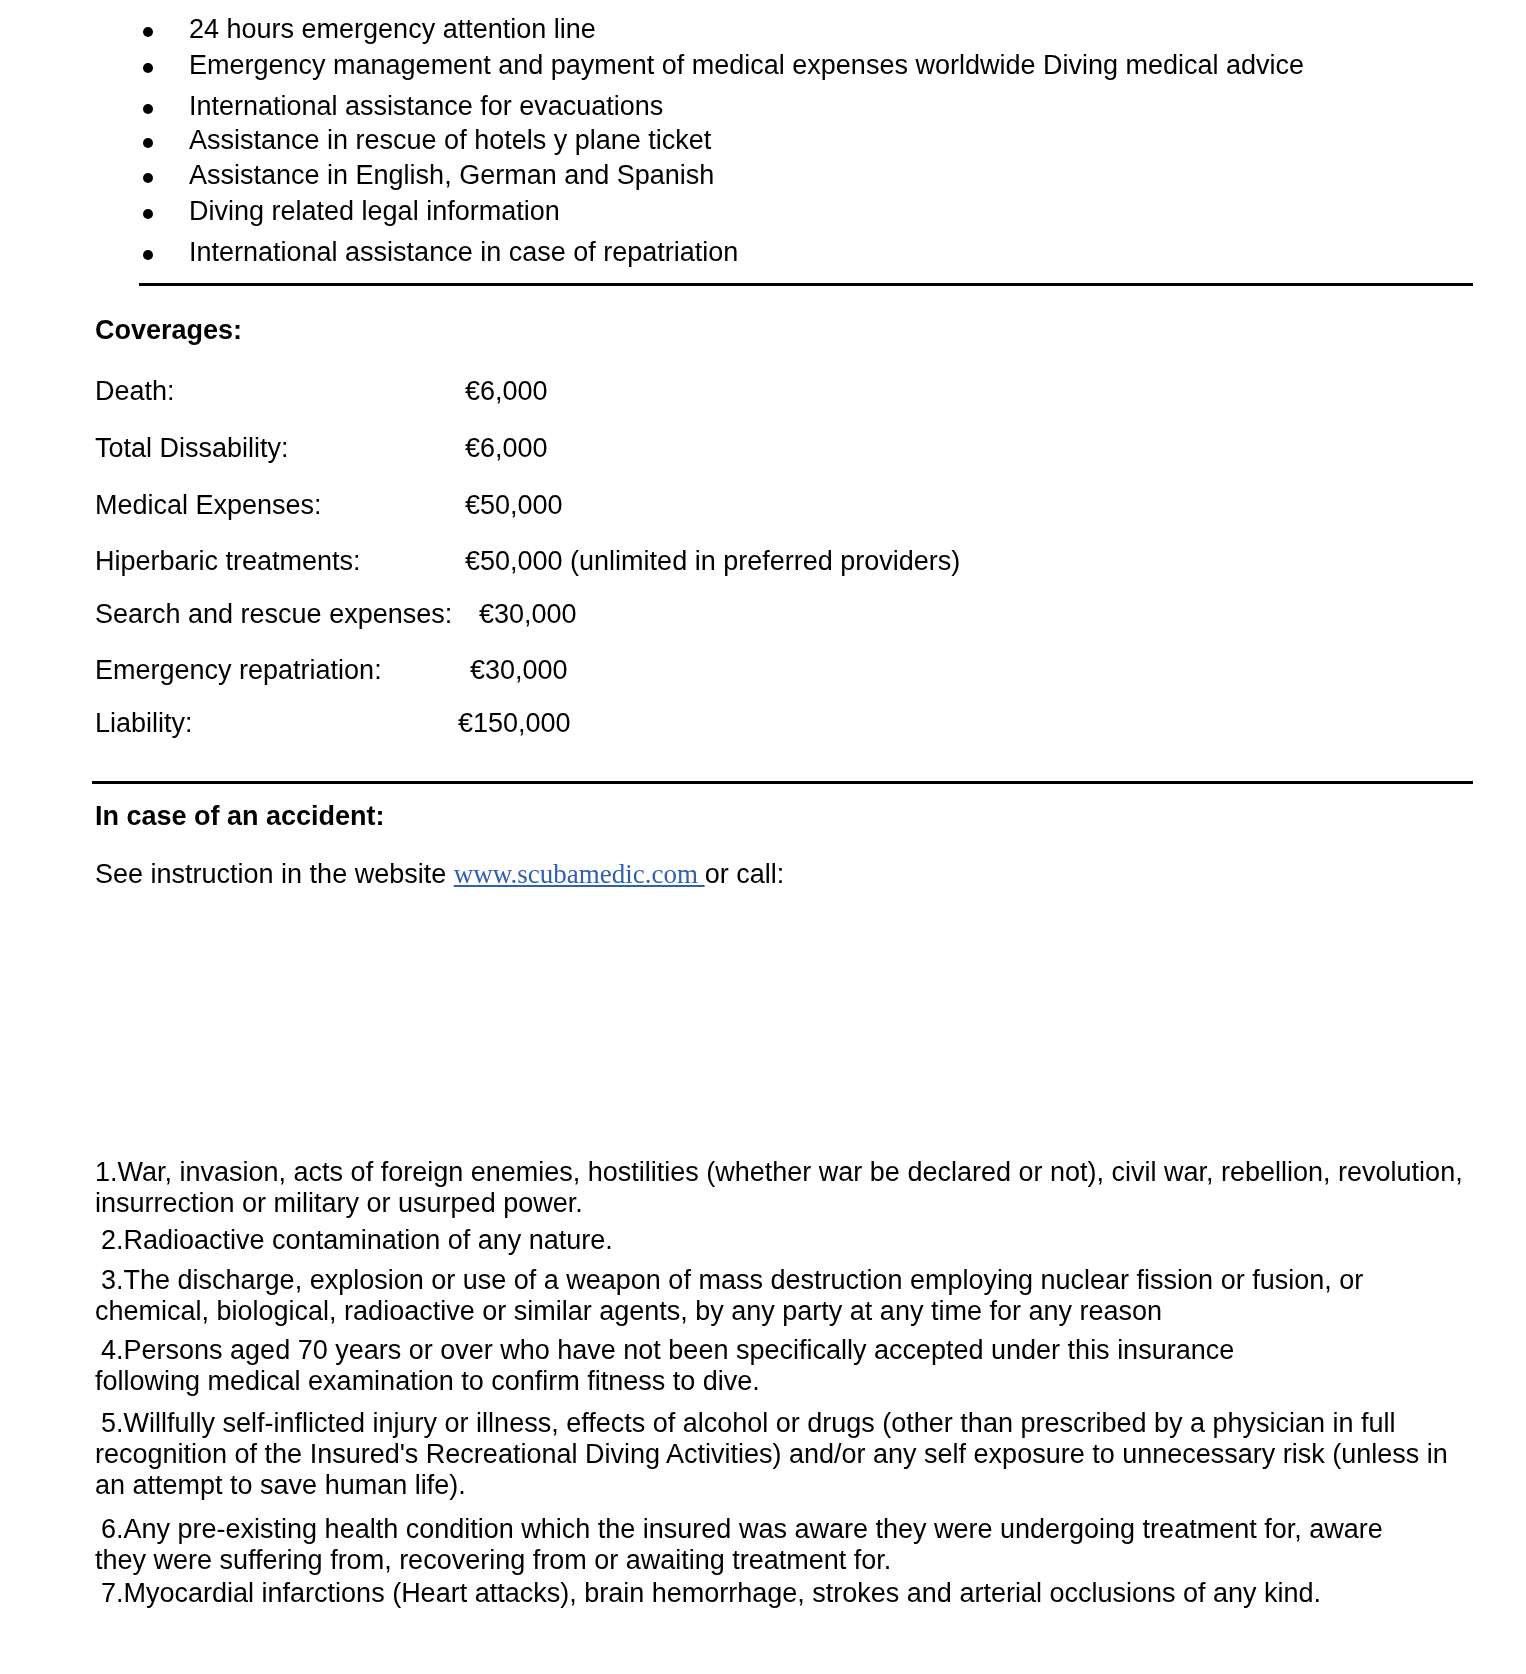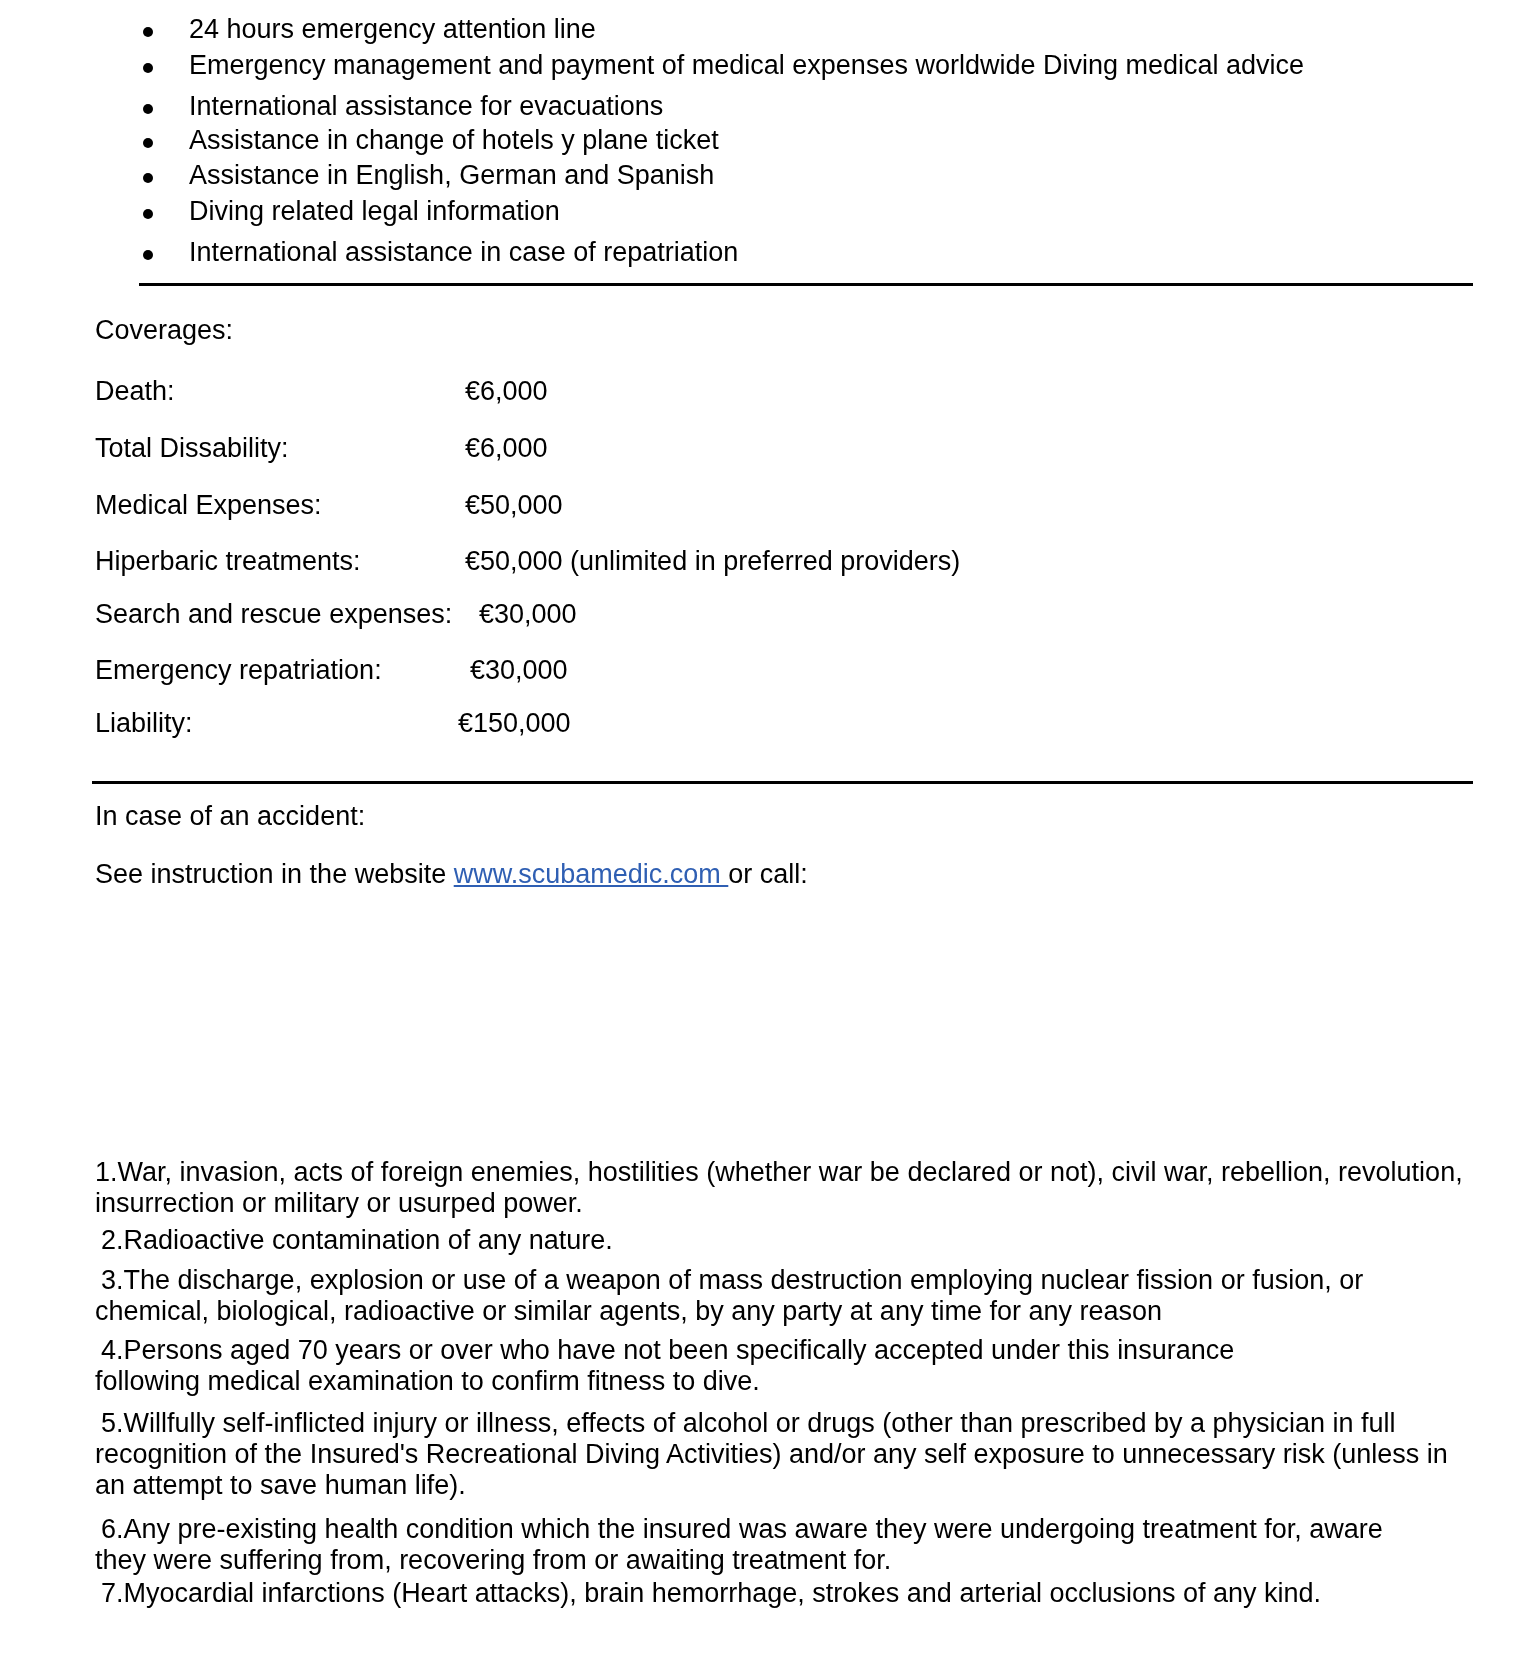--- a/index.html
+++ b/index.html
@@ -13,27 +13,27 @@
   
   .bullets { position: absolute; left: 0; top: 14px; margin: 0; padding: 0; list-style: none; }
   .bullets li { position: absolute; left: 0; white-space: nowrap; }
   .bullets .dot { position: absolute; left: 122px; top: 13px; width: 10px; height: 10px; border-radius: 50%; background: #000; }
   .bullets .txt { position: absolute; left: 168px; top: 0; }
 
   .rule { position: absolute; height: 3px; background: #000; }
   .rule1 { left: 118px; width: 1334px; top: 283px; }
   .rule2 { left: 71px;  width: 1381px; top: 781px; }
 
-  .h-bold { position: absolute; left: 74px; font-weight: normal; white-space: nowrap; text-align: center; }
+  .h-bold { position: absolute; left: 74px; font-weight: bold; white-space: nowrap; text-align: center; }
 
   .cov-label, .cov-value { position: absolute; white-space: nowrap; }
   .cov-label { left: 74px; }
 
   .para { position: absolute; left: 74px; width: 1370px; }
-  .link { color: #2f5fb3; text-decoration: underline; text-decoration-color: #2f5fb3; cursor: pointer; }
+  .link { color: #2f5fb3; text-decoration: underline; text-decoration-color: #2f5fb3; cursor: pointer; font-family: Liberation Serif, serif; }
   .bold { font-weight: bold; }
 
   .excl { position: absolute; left: 74px; width: 1380px; }
 </style>
 </head>
 <body>
 
 <div class="page">
 
   <ul class="bullets">
@@ -44,21 +44,21 @@
     <li style="top:36px">
       <span class="dot"></span>
       <span class="txt">Emergency management and payment of medical expenses worldwide Diving medical advice</span>
     </li>
     <li style="top:77px">
       <span class="dot"></span>
       <span class="txt">International assistance for evacuations</span>
     </li>
     <li style="top:111px">
       <span class="dot"></span>
-      <span class="txt">Assistance in change of hotels y plane ticket</span>
+      <span class="txt">Assistance in rescue of hotels y plane ticket</span>
     </li>
     <li style="top:146px">
       <span class="dot"></span>
       <span class="txt">Assistance in English, German and Spanish</span>
     </li>
     <li style="top:182px">
       <span class="dot"></span>
       <span class="txt">Diving related legal information</span>
     </li>
     <li style="top:223px">

